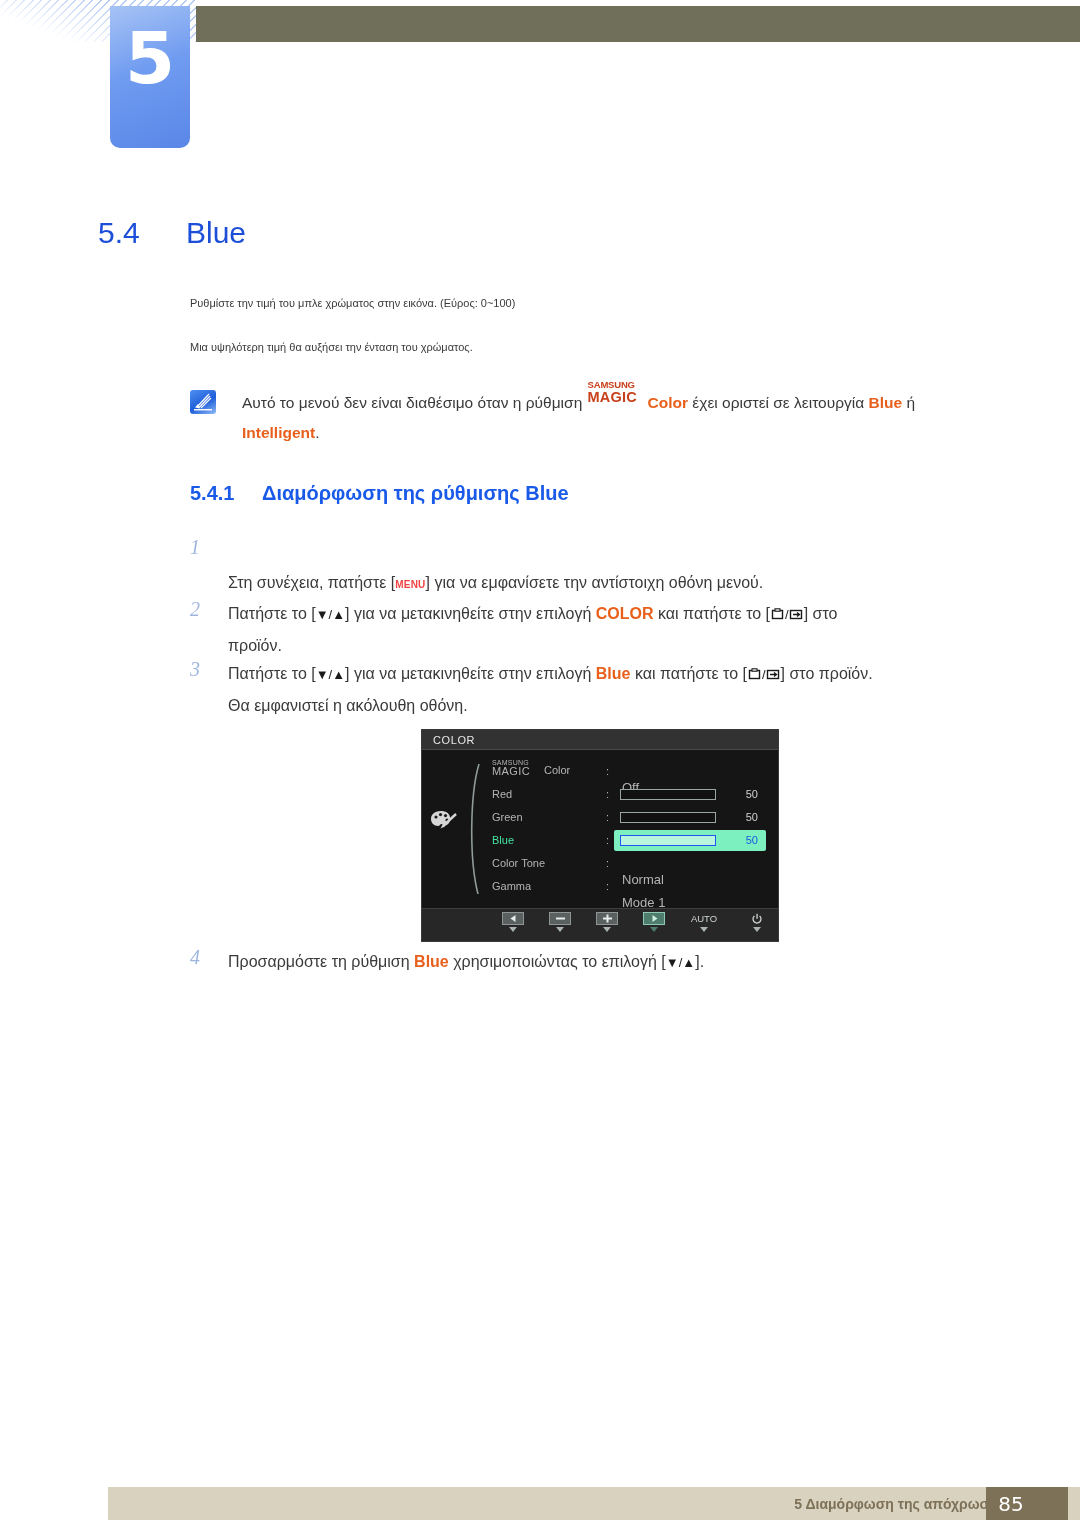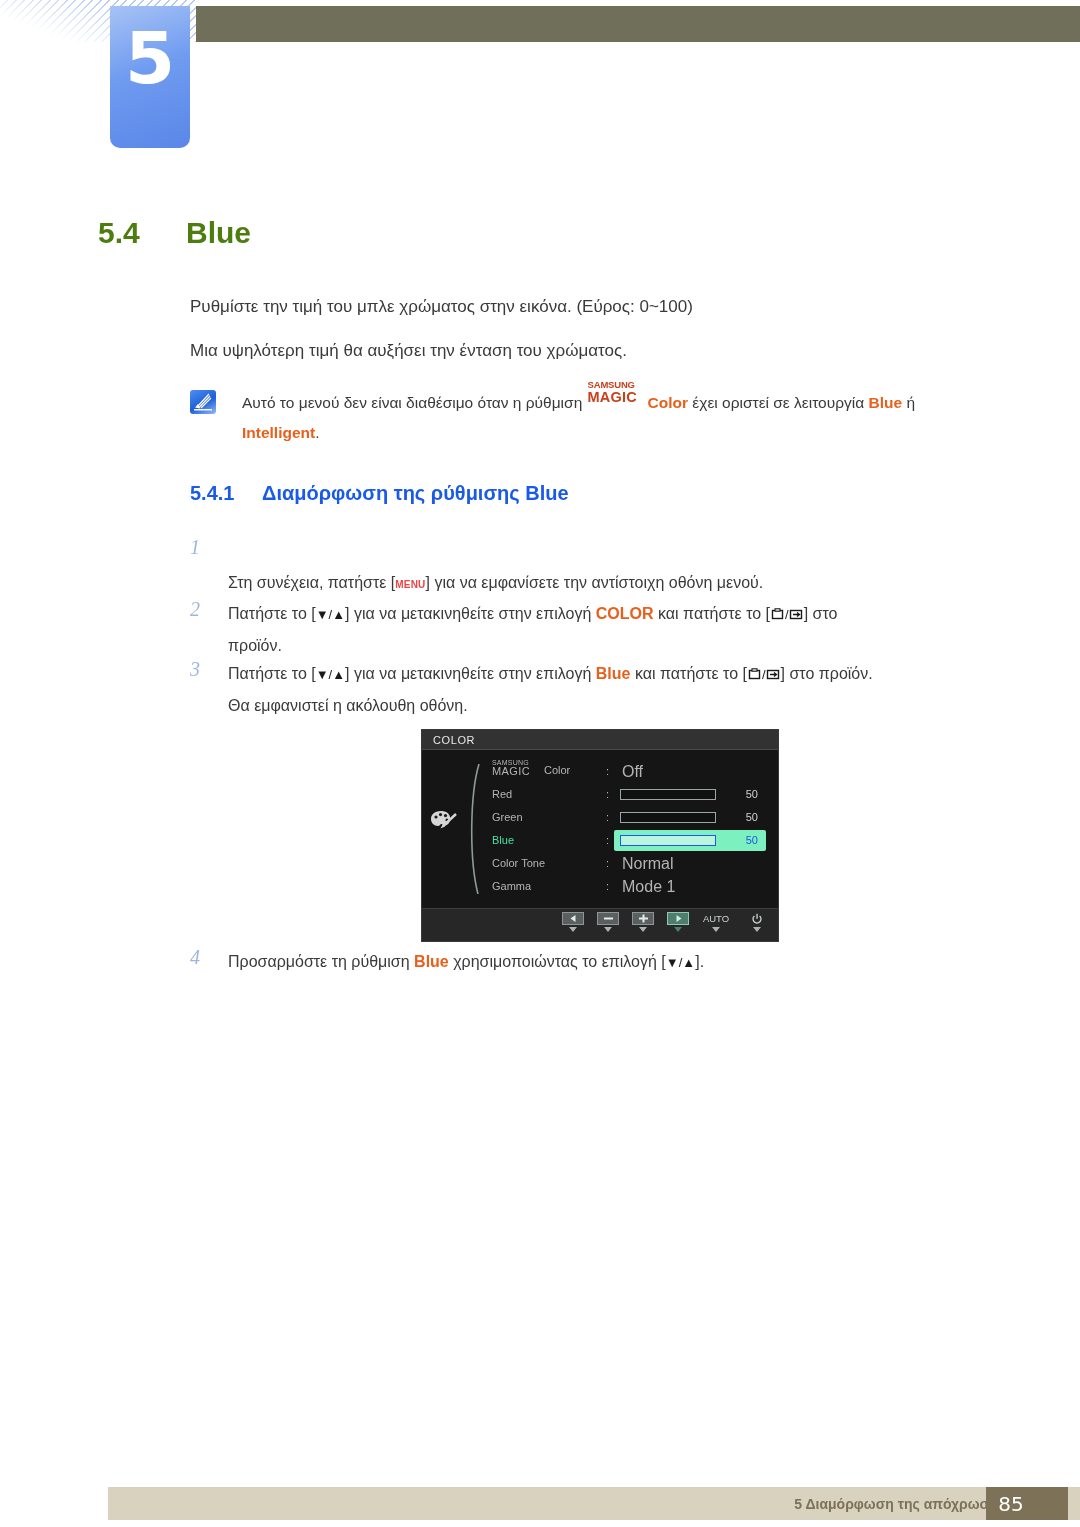--- a/index.html
+++ b/index.html
@@ -82,34 +82,34 @@
     letter-spacing: 0.3px;
     white-space: nowrap;
   }
 
   
   .section-heading {
     position: absolute;
     top: 216px;
     left: 98px;
     font-size: 30px;
-    font-weight: bold;
-    color: #4d7c0f;
+    font-weight: normal;
+    color: #1d4ed8;
     white-space: nowrap;
   }
   .section-heading .sec-num {
     display: inline-block;
     width: 88px;
   }
 
   
   .para {
     position: absolute;
     left: 190px;
-    font-size: 17px;
+    font-size: 11px;
     color: #3a3a3a;
     white-space: nowrap;
   }
   .para-1 { top: 297px; }
   .para-2 { top: 341px; }
 
   
   .note {
     position: absolute;
     top: 388px;
@@ -289,22 +289,22 @@
   .osd-row .r-colon {
     position: absolute;
     left: 122px;
     top: 0;
     font-size: 11px;
     color: #b4b4b4;
   }
   .osd-row .r-value {
     position: absolute;
     left: 138px;
-    top: 0;
-    font-size: 16px;
+    top: 16px;
+    font-size: 13px;
     color: #b4b4b4;
   }
   .osd-row .r-slider {
     position: absolute;
     left: 136px;
     top: 6px;
     width: 96px;
     height: 11px;
     border: 1px solid #9aa5a5;
     box-sizing: border-box;
@@ -388,21 +388,21 @@
     width: 100%;
     height: 32px;
     background: #272727;
     border-top: 1px solid #3d3d3d;
   }
   .osd-btns {
     position: absolute;
     right: 6px;
     top: 3px;
     display: flex;
-    gap: 11px;
+    gap: 23px;
     align-items: flex-start;
   }
   .osd-btn {
     width: 24px;
     text-align: center;
   }
   .osd-btn .btn-face {
     width: 22px;
     height: 13px;
     margin: 0 auto;

